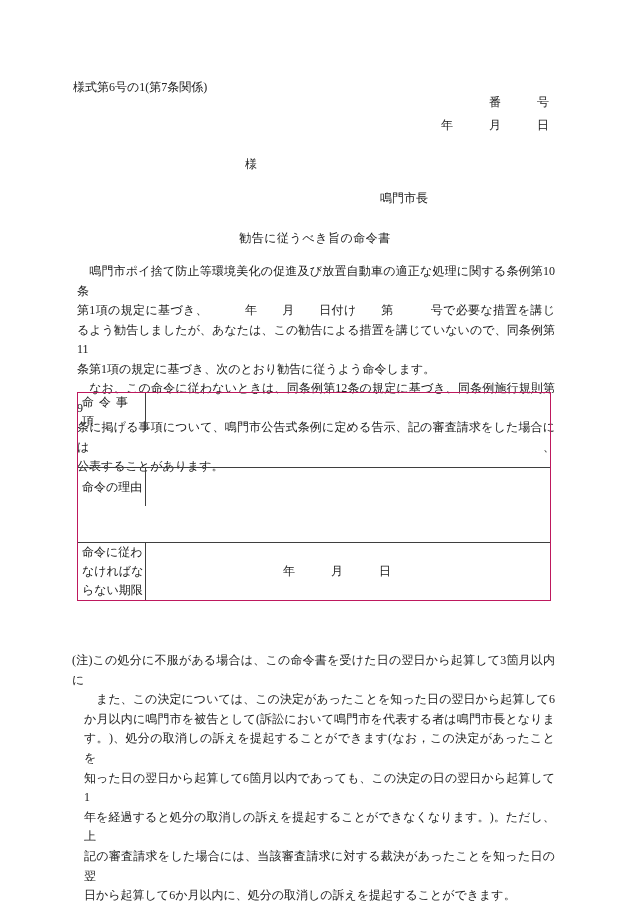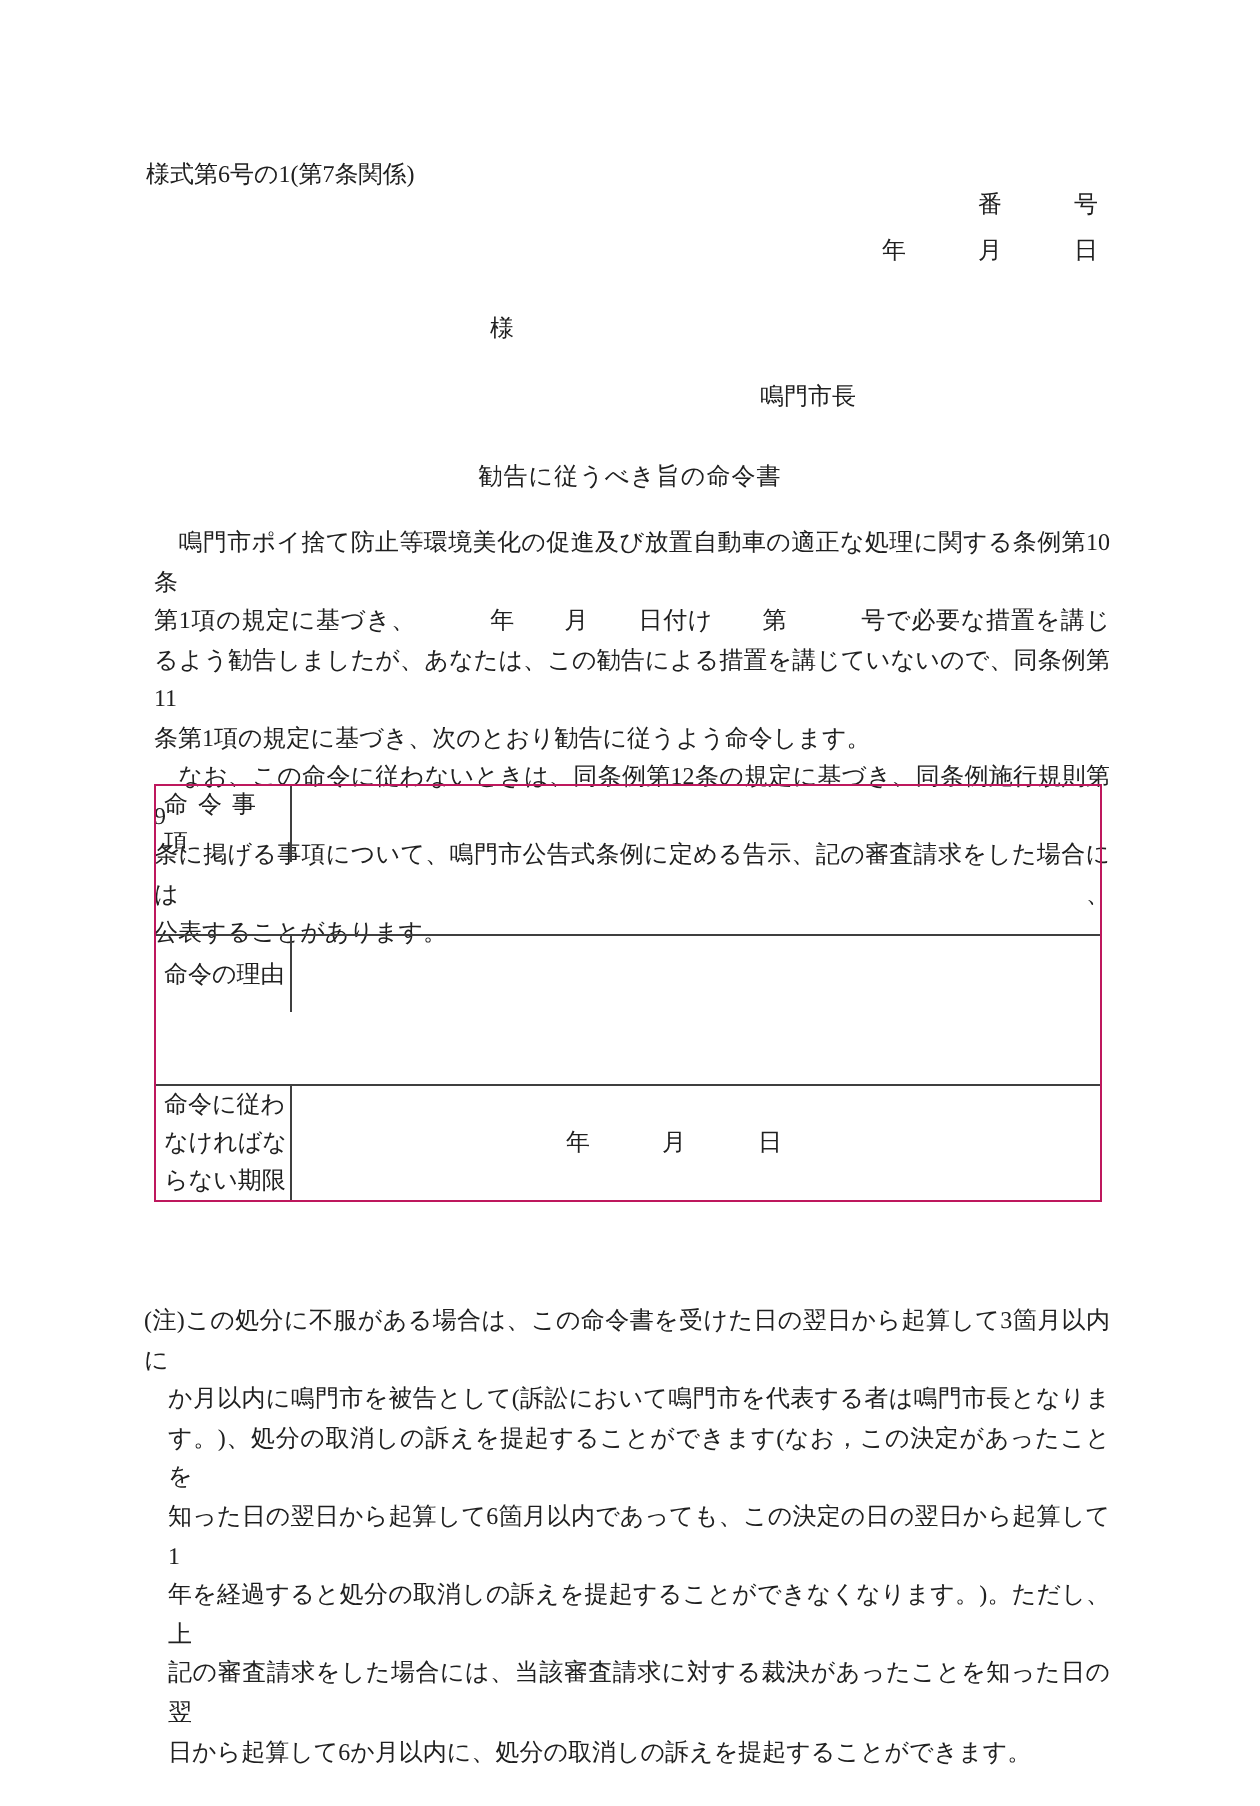--- a/index.html
+++ b/index.html
@@ -94,20 +94,21 @@
         <span>らない期限</span>
       </div>
       <div class="tvalue">
         <span class="fill-in">年　　　月　　　日</span>
       </div>
     </div>
   </div>
 
   <div class="abs notes-block">
     <div class="line jl">(注)この処分に不服がある場合は、この命令書を受けた日の翌日から起算して3箇月以内に</div>
+    <div class="line jl npad">　また、この決定については、この決定があったことを知った日の翌日から起算して6</div>
     <div class="line jl npad">か月以内に鳴門市を被告として(訴訟において鳴門市を代表する者は鳴門市長となりま</div>
     <div class="line jl npad">す。)、処分の取消しの訴えを提起することができます(なお，この決定があったことを</div>
     <div class="line jl npad">知った日の翌日から起算して6箇月以内であっても、この決定の日の翌日から起算して1</div>
     <div class="line jl npad">年を経過すると処分の取消しの訴えを提起することができなくなります。)。ただし、上</div>
     <div class="line jl npad">記の審査請求をした場合には、当該審査請求に対する裁決があったことを知った日の翌</div>
     <div class="line npad">日から起算して6か月以内に、処分の取消しの訴えを提起することができます。</div>
   </div>
 
 </div>
 

